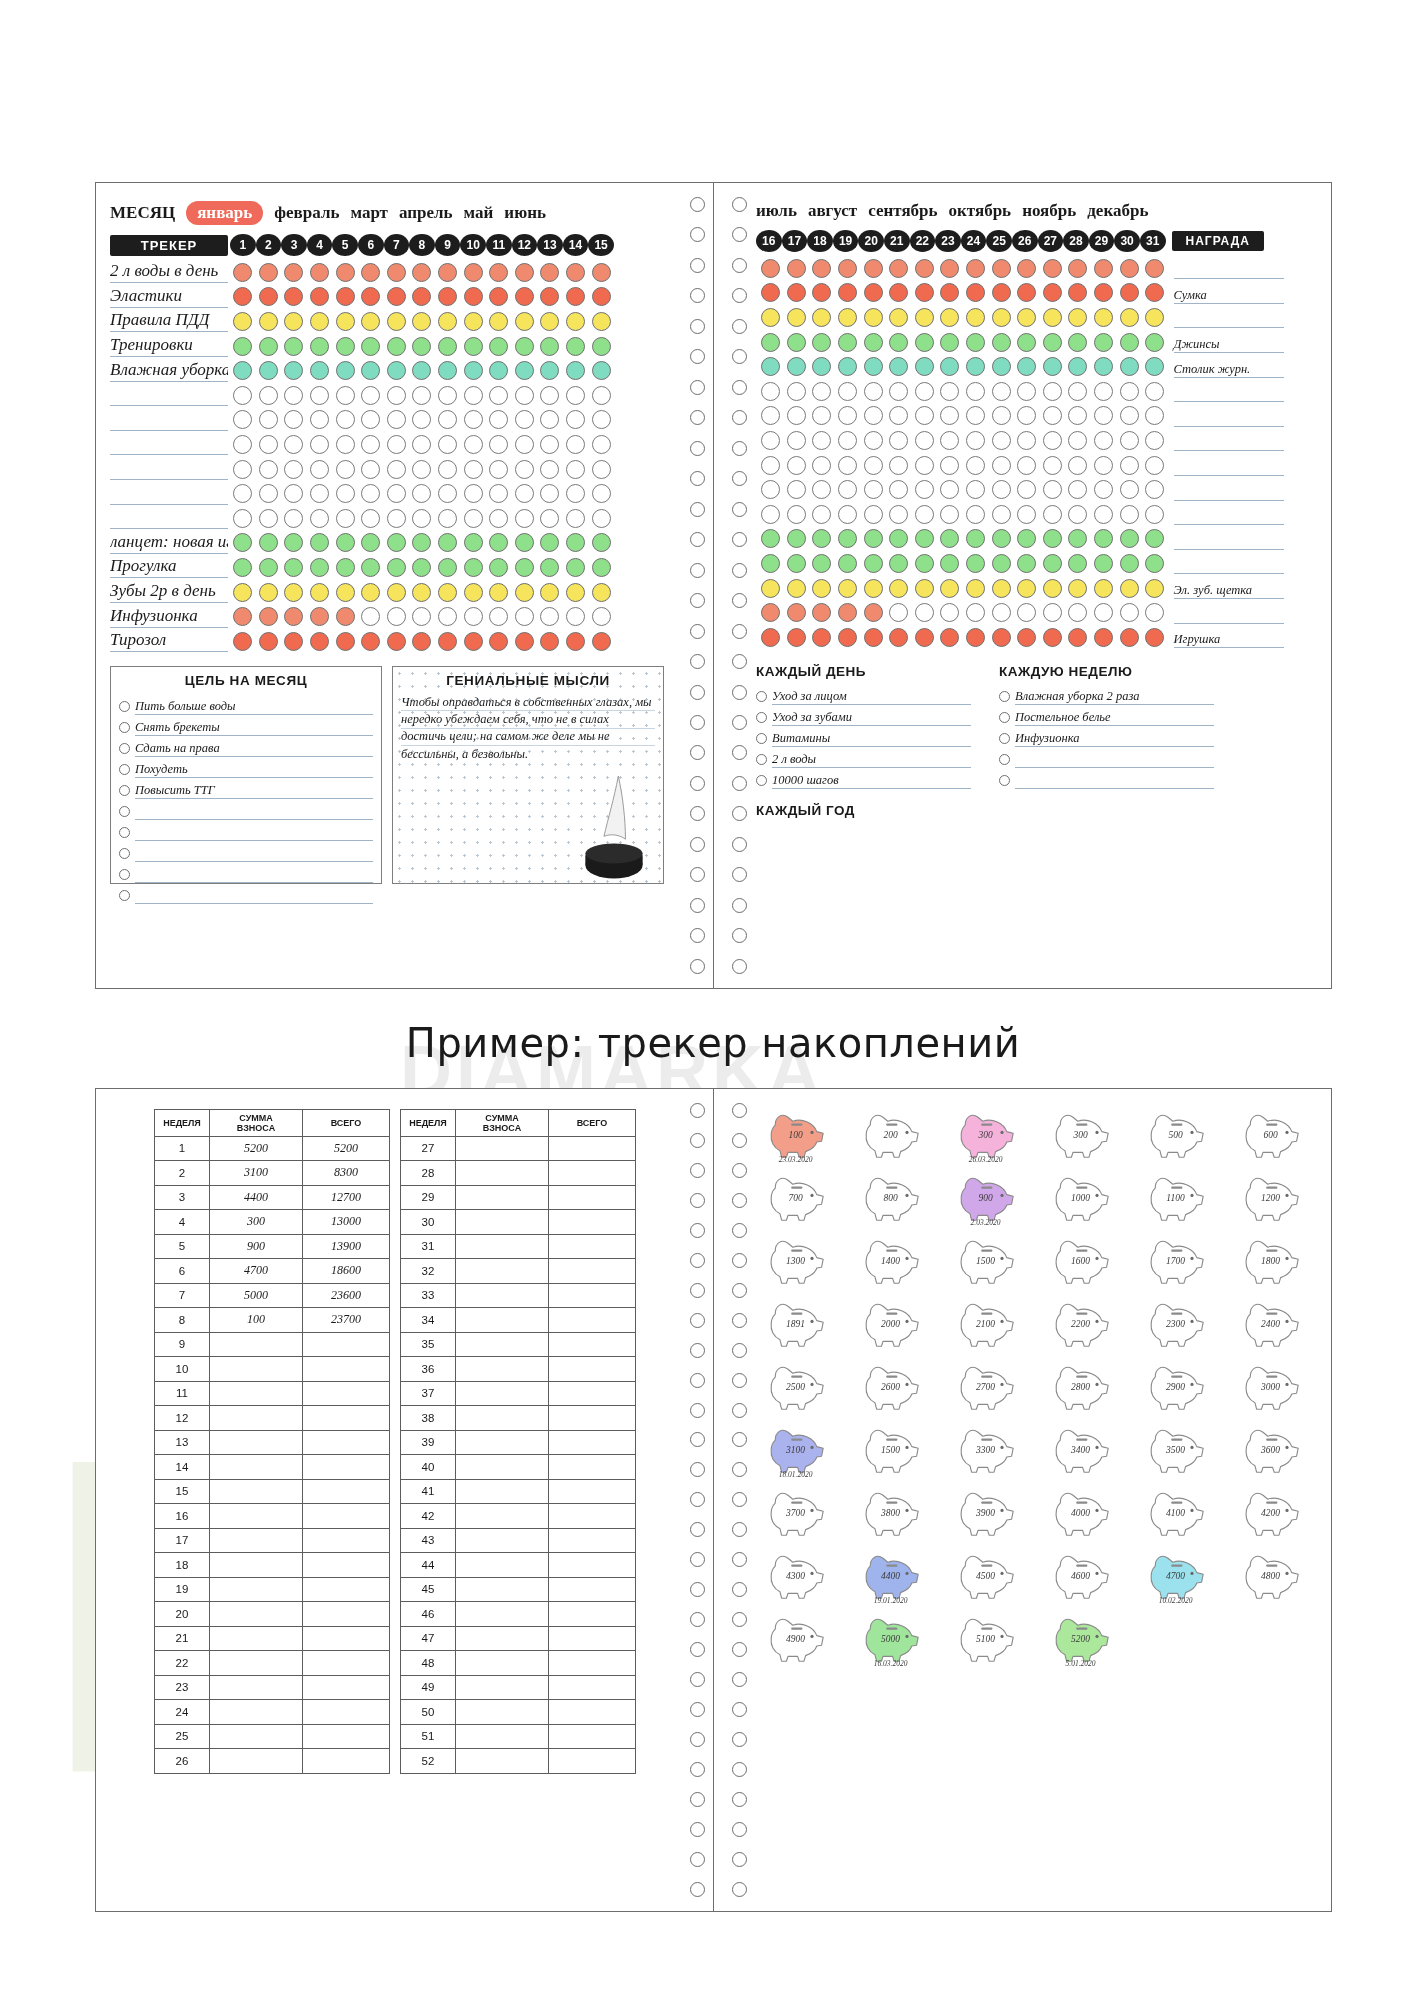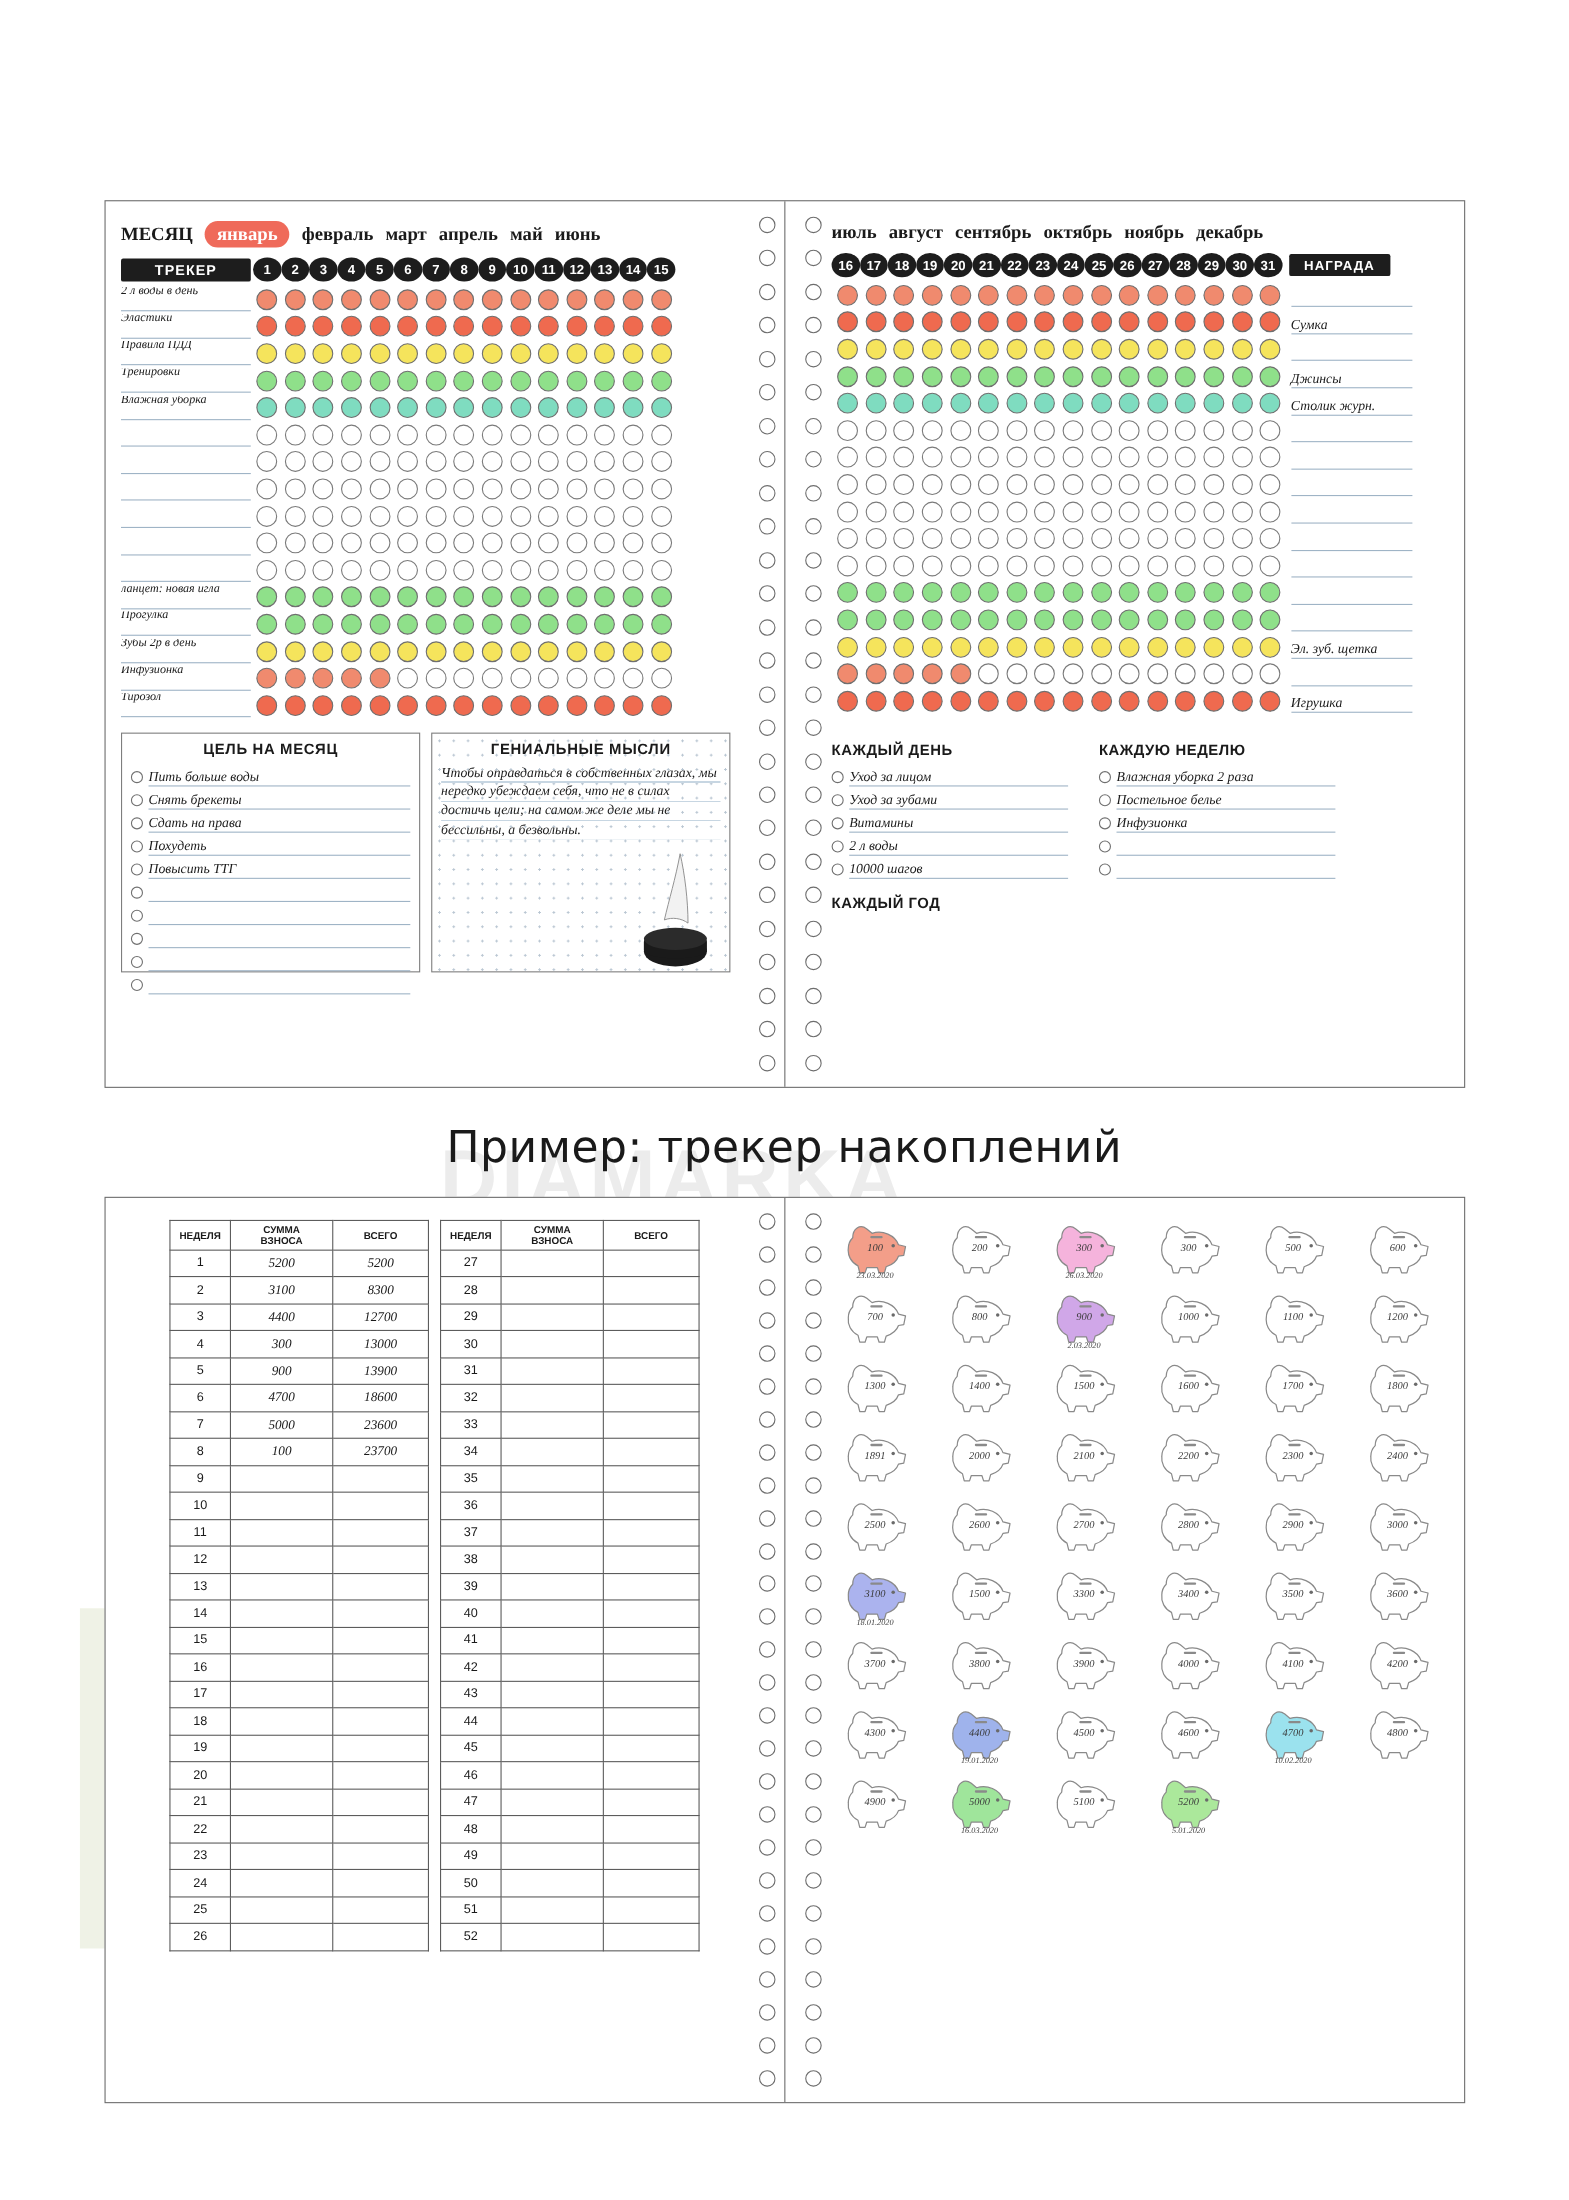--- a/index.html
+++ b/index.html
@@ -31,21 +31,21 @@
   .month-hl{background:#ef6a5a;color:#fff;border-radius:12px;padding:2px 11px;}
 
   .tracker-bar{display:flex;align-items:center;gap:0;margin-top:9px;}
   .tracker-tag{background:#1d1d1d;color:#fff;font-size:13px;font-weight:700;letter-spacing:1px;padding:3px 0;width:118px;text-align:center;border-radius:2px;}
   .daynum{width:25.6px;height:22px;border-radius:50%;background:#1d1d1d;color:#fff;font-size:12px;display:flex;align-items:center;justify-content:center;font-weight:700;}
   .daynums{display:flex;margin-left:2px;}
   .award-tag{background:#1d1d1d;color:#fff;font-size:12px;font-weight:700;letter-spacing:1px;padding:3px 14px;border-radius:2px;margin-left:6px;}
 
   .rows{margin-top:4px;}
   .trow{display:flex;align-items:center;height:24.6px;}
-  .tlabel{width:118px;font-family:"Liberation Serif",serif;font-style:italic;font-size:11px;border-bottom:1px solid #9fb4c6;height:22px;display:flex;align-items:flex-end;padding-bottom:12px;box-sizing:border-box;white-space:nowrap;overflow:hidden;}
+  .tlabel{width:118px;font-family:"Liberation Serif",serif;font-style:italic;font-size:17px;border-bottom:1px solid #9fb4c6;height:22px;display:flex;align-items:flex-end;padding-bottom:1px;box-sizing:border-box;white-space:nowrap;overflow:hidden;}
   .dots{display:flex;margin-left:2px;}
   .dot{width:25.6px;display:flex;align-items:center;justify-content:center;}
   .dot span{display:block;width:19px;height:19px;border-radius:50%;border:1.3px solid #7a7a7a;box-sizing:border-box;}
   .reward{margin-left:6px;font-family:"Liberation Serif",serif;font-style:italic;font-size:12.5px;border-bottom:1px solid #9fb4c6;height:22px;display:flex;align-items:flex-end;box-sizing:border-box;white-space:nowrap;}
 
   .boxes{display:flex;gap:10px;margin-top:12px;}
   .box{border:1px solid #7e7e7e;box-sizing:border-box;padding:6px 8px;}
   .box h3{margin:0 0 6px;text-align:center;font-size:13.5px;letter-spacing:.6px;font-weight:700;}
   .check-list li{list-style:none;display:flex;align-items:flex-end;gap:5px;height:21px;}
   .check-list{margin:0;padding:0;}
@@ -1918,21 +1918,21 @@
                 <span style="background: rgb(239, 106, 79); border-color: rgb(111, 111, 111);"></span>
               </div>
               <div class="dot">
                 <span style="background: rgb(239, 106, 79); border-color: rgb(111, 111, 111);"></span>
               </div>
             </div>
             <div class="reward" style="width: 110px;">Игрушка</div>
           </div>
         </div>
 
-      <div style="display:flex;gap:28px;margin-top:24px;">
+      <div style="display:flex;gap:28px;margin-top:14px;">
         <div class="dd-col">
           <h3>КАЖДЫЙ ДЕНЬ</h3>
           <ul class="check-list" id="rt0">
               <li>
                 <span class="circ"></span>
                 <span class="uline">Уход за лицом</span>
               </li>
               <li>
                 <span class="circ"></span>
                 <span class="uline">Уход за зубами</span>

